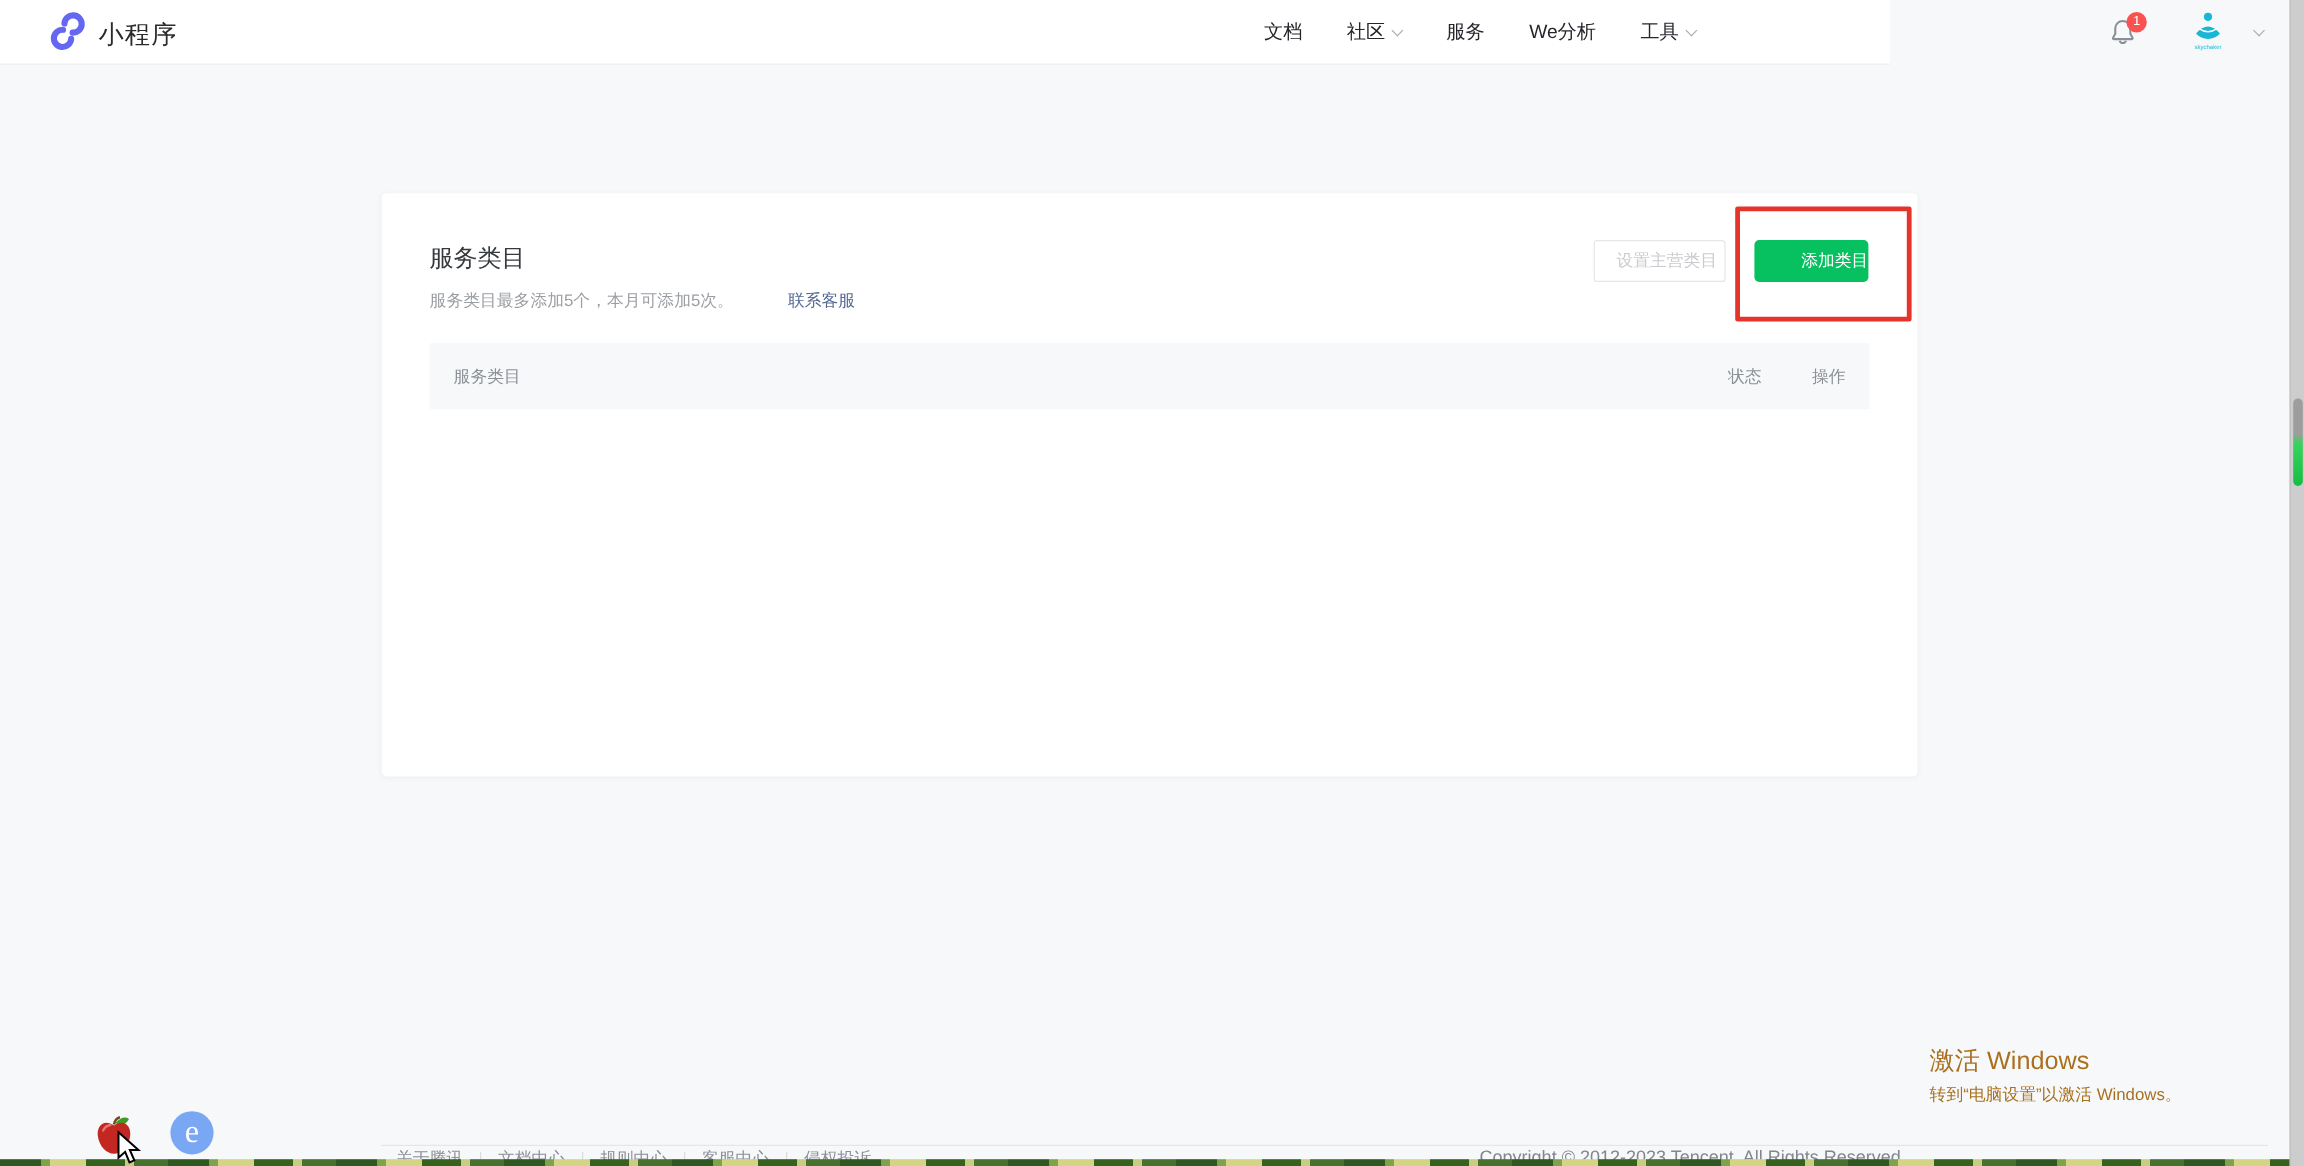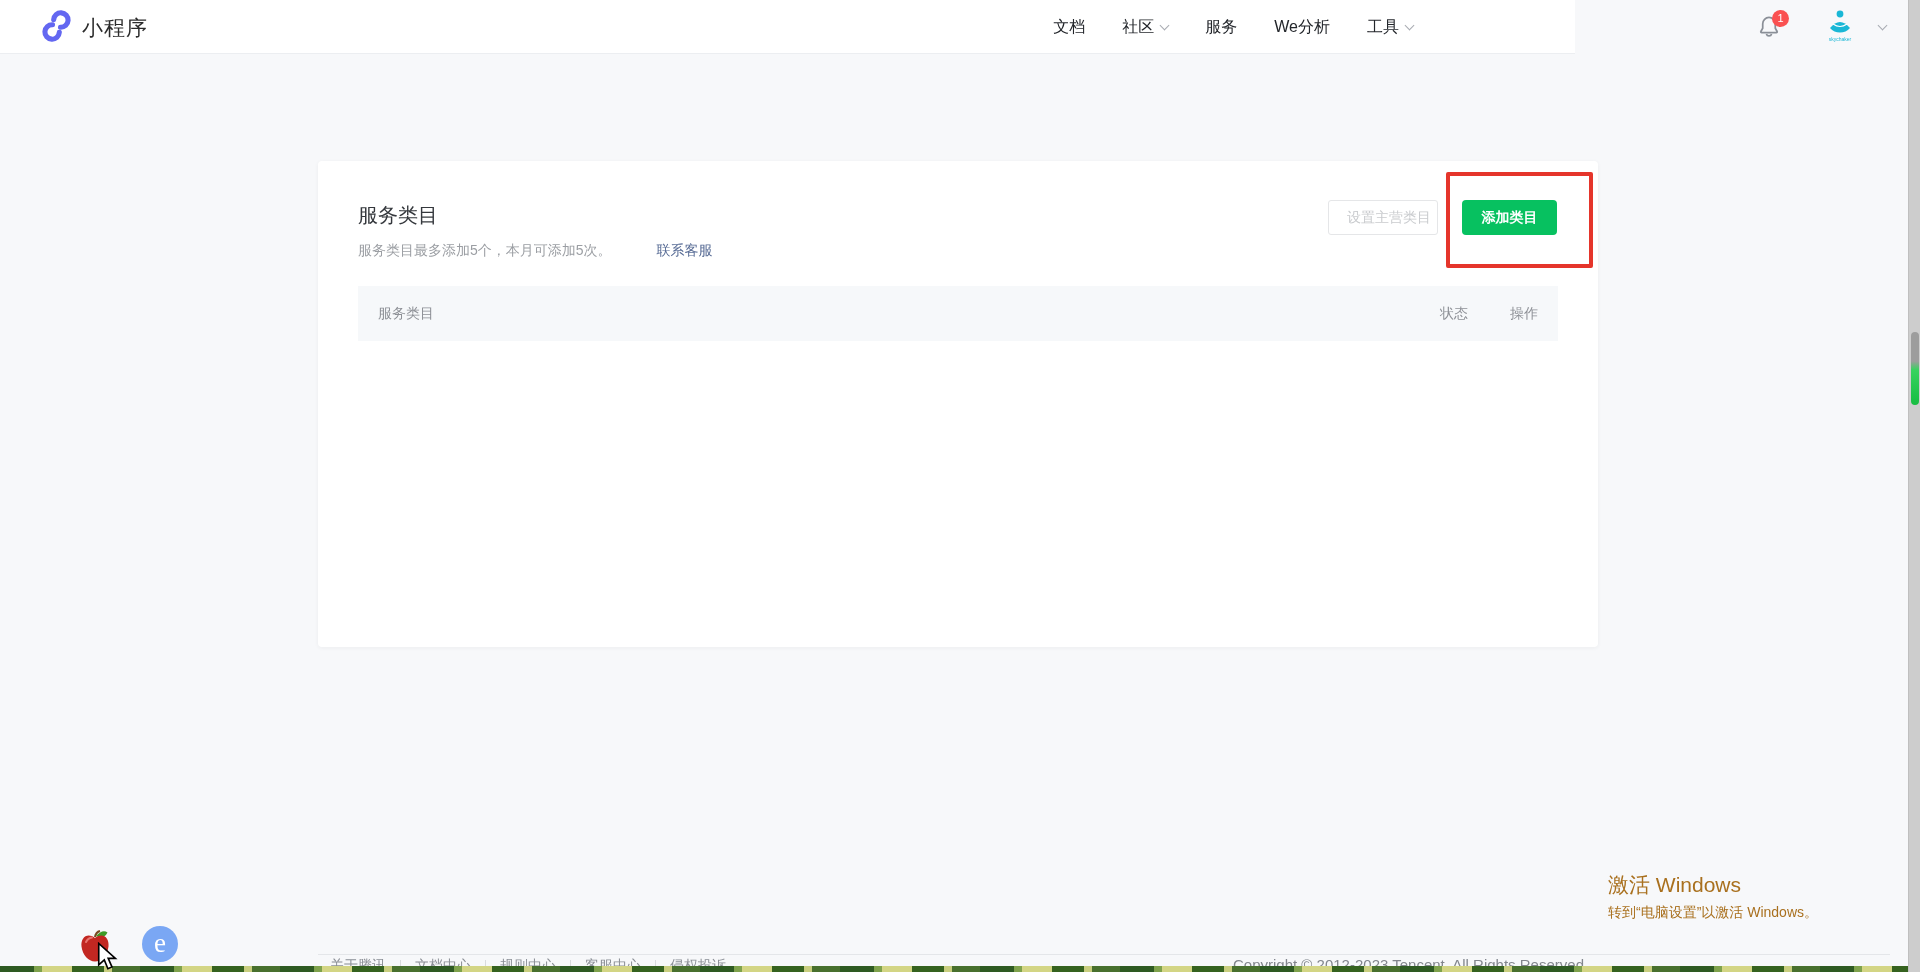--- a/index.html
+++ b/index.html
@@ -42,21 +42,21 @@
   .card-sub { position:absolute; left:40px; top:81px; font-size:14px; color:#9b9ea3; }
   .card-sub a { color:#576b95; text-decoration:none; cursor:pointer;padding-left:45px; }
   .btn-secondary {
     position:absolute; left:1010px; top:39px; width:110px; height:35px;
     background:#fff; border:1px solid #e5e6e8; border-radius:3px;
     font-size:14px; color:#c9cbce; text-align:center; line-height:33px; cursor:default;padding-left:12px;
   }
   .btn-primary {
     position:absolute; left:1144px; top:39px; width:95px; height:35px;
     background:#07c160; border:none; border-radius:4px;
-    font-size:14px; color:#fff; text-align:center; line-height:35px; cursor:pointer; font-weight:bold;
+    font-size:14px; color:#fff; text-align:right; line-height:35px; cursor:pointer; font-weight:normal;
   }
   .thead {
     position:absolute; left:40px; top:125px; width:1200px; height:55px;
     background:#f6f8fa; display:flex; align-items:center;
     font-size:14px; color:#8d9096; padding:0 20px;
   }
   .th-cat { width:552px; text-align:left; }
   .th-status { flex:1; text-align:right; }
   .th-op { width:70px; text-align:right; }
   .empty-text {

